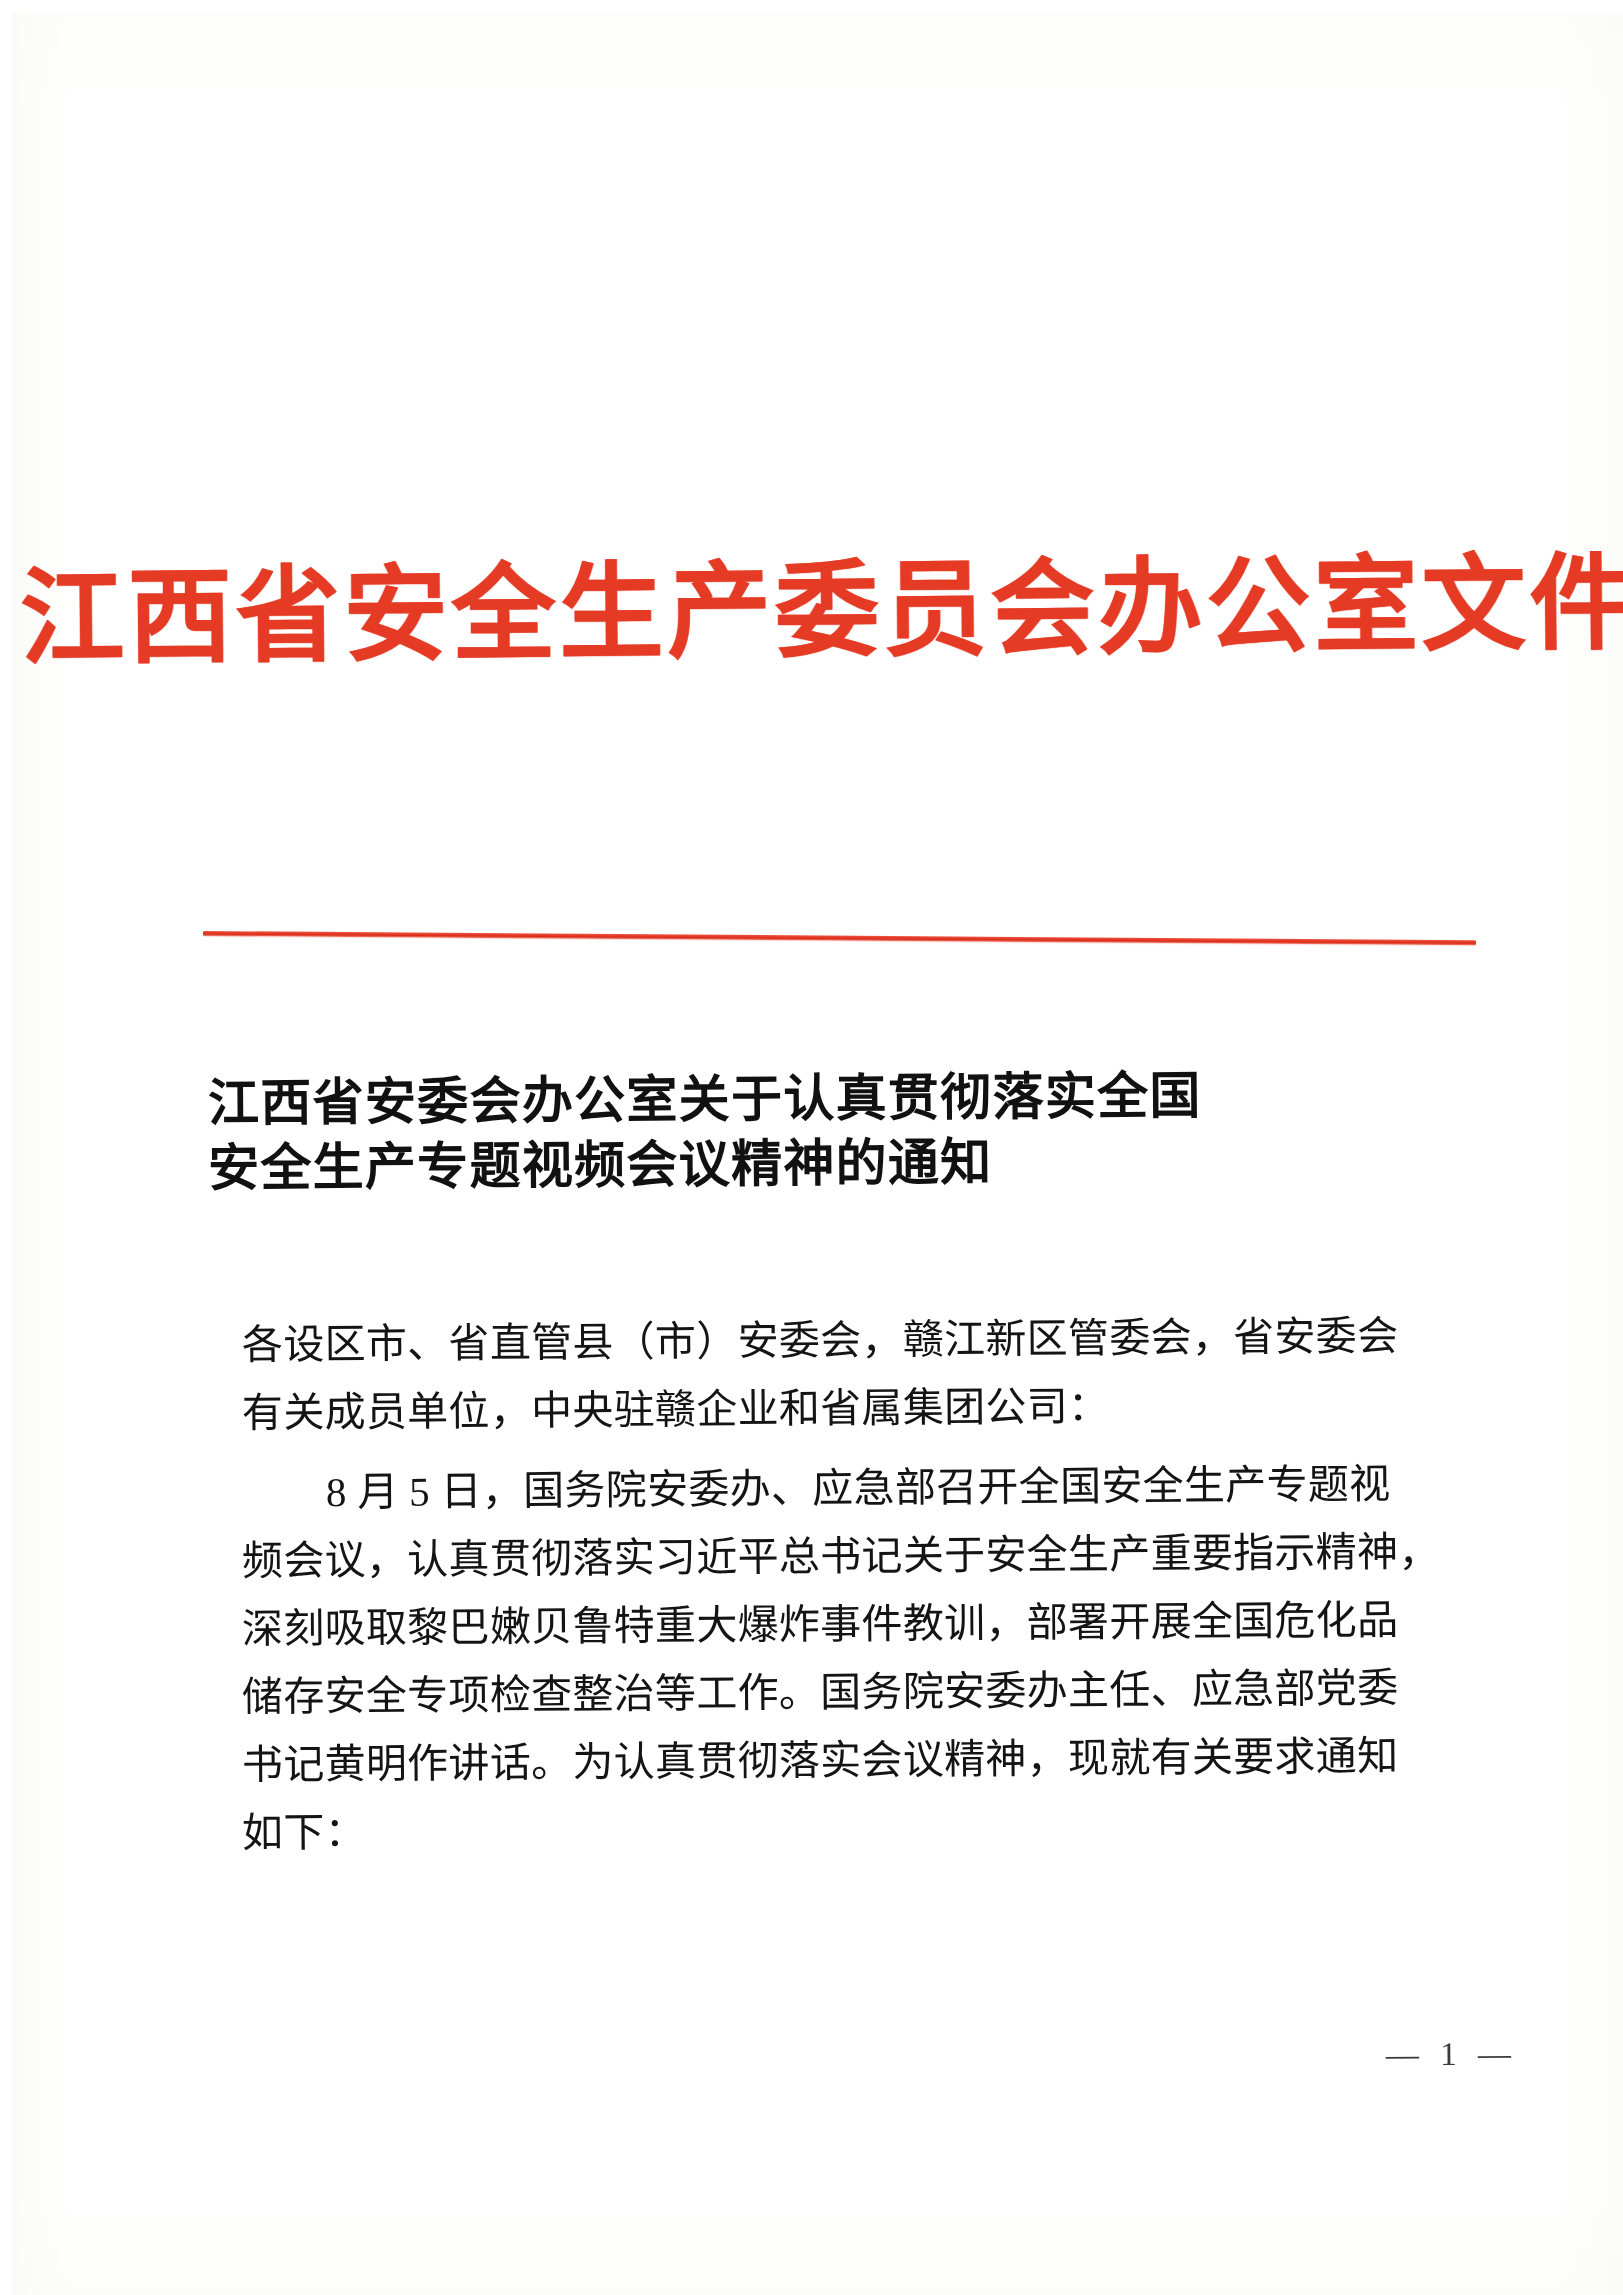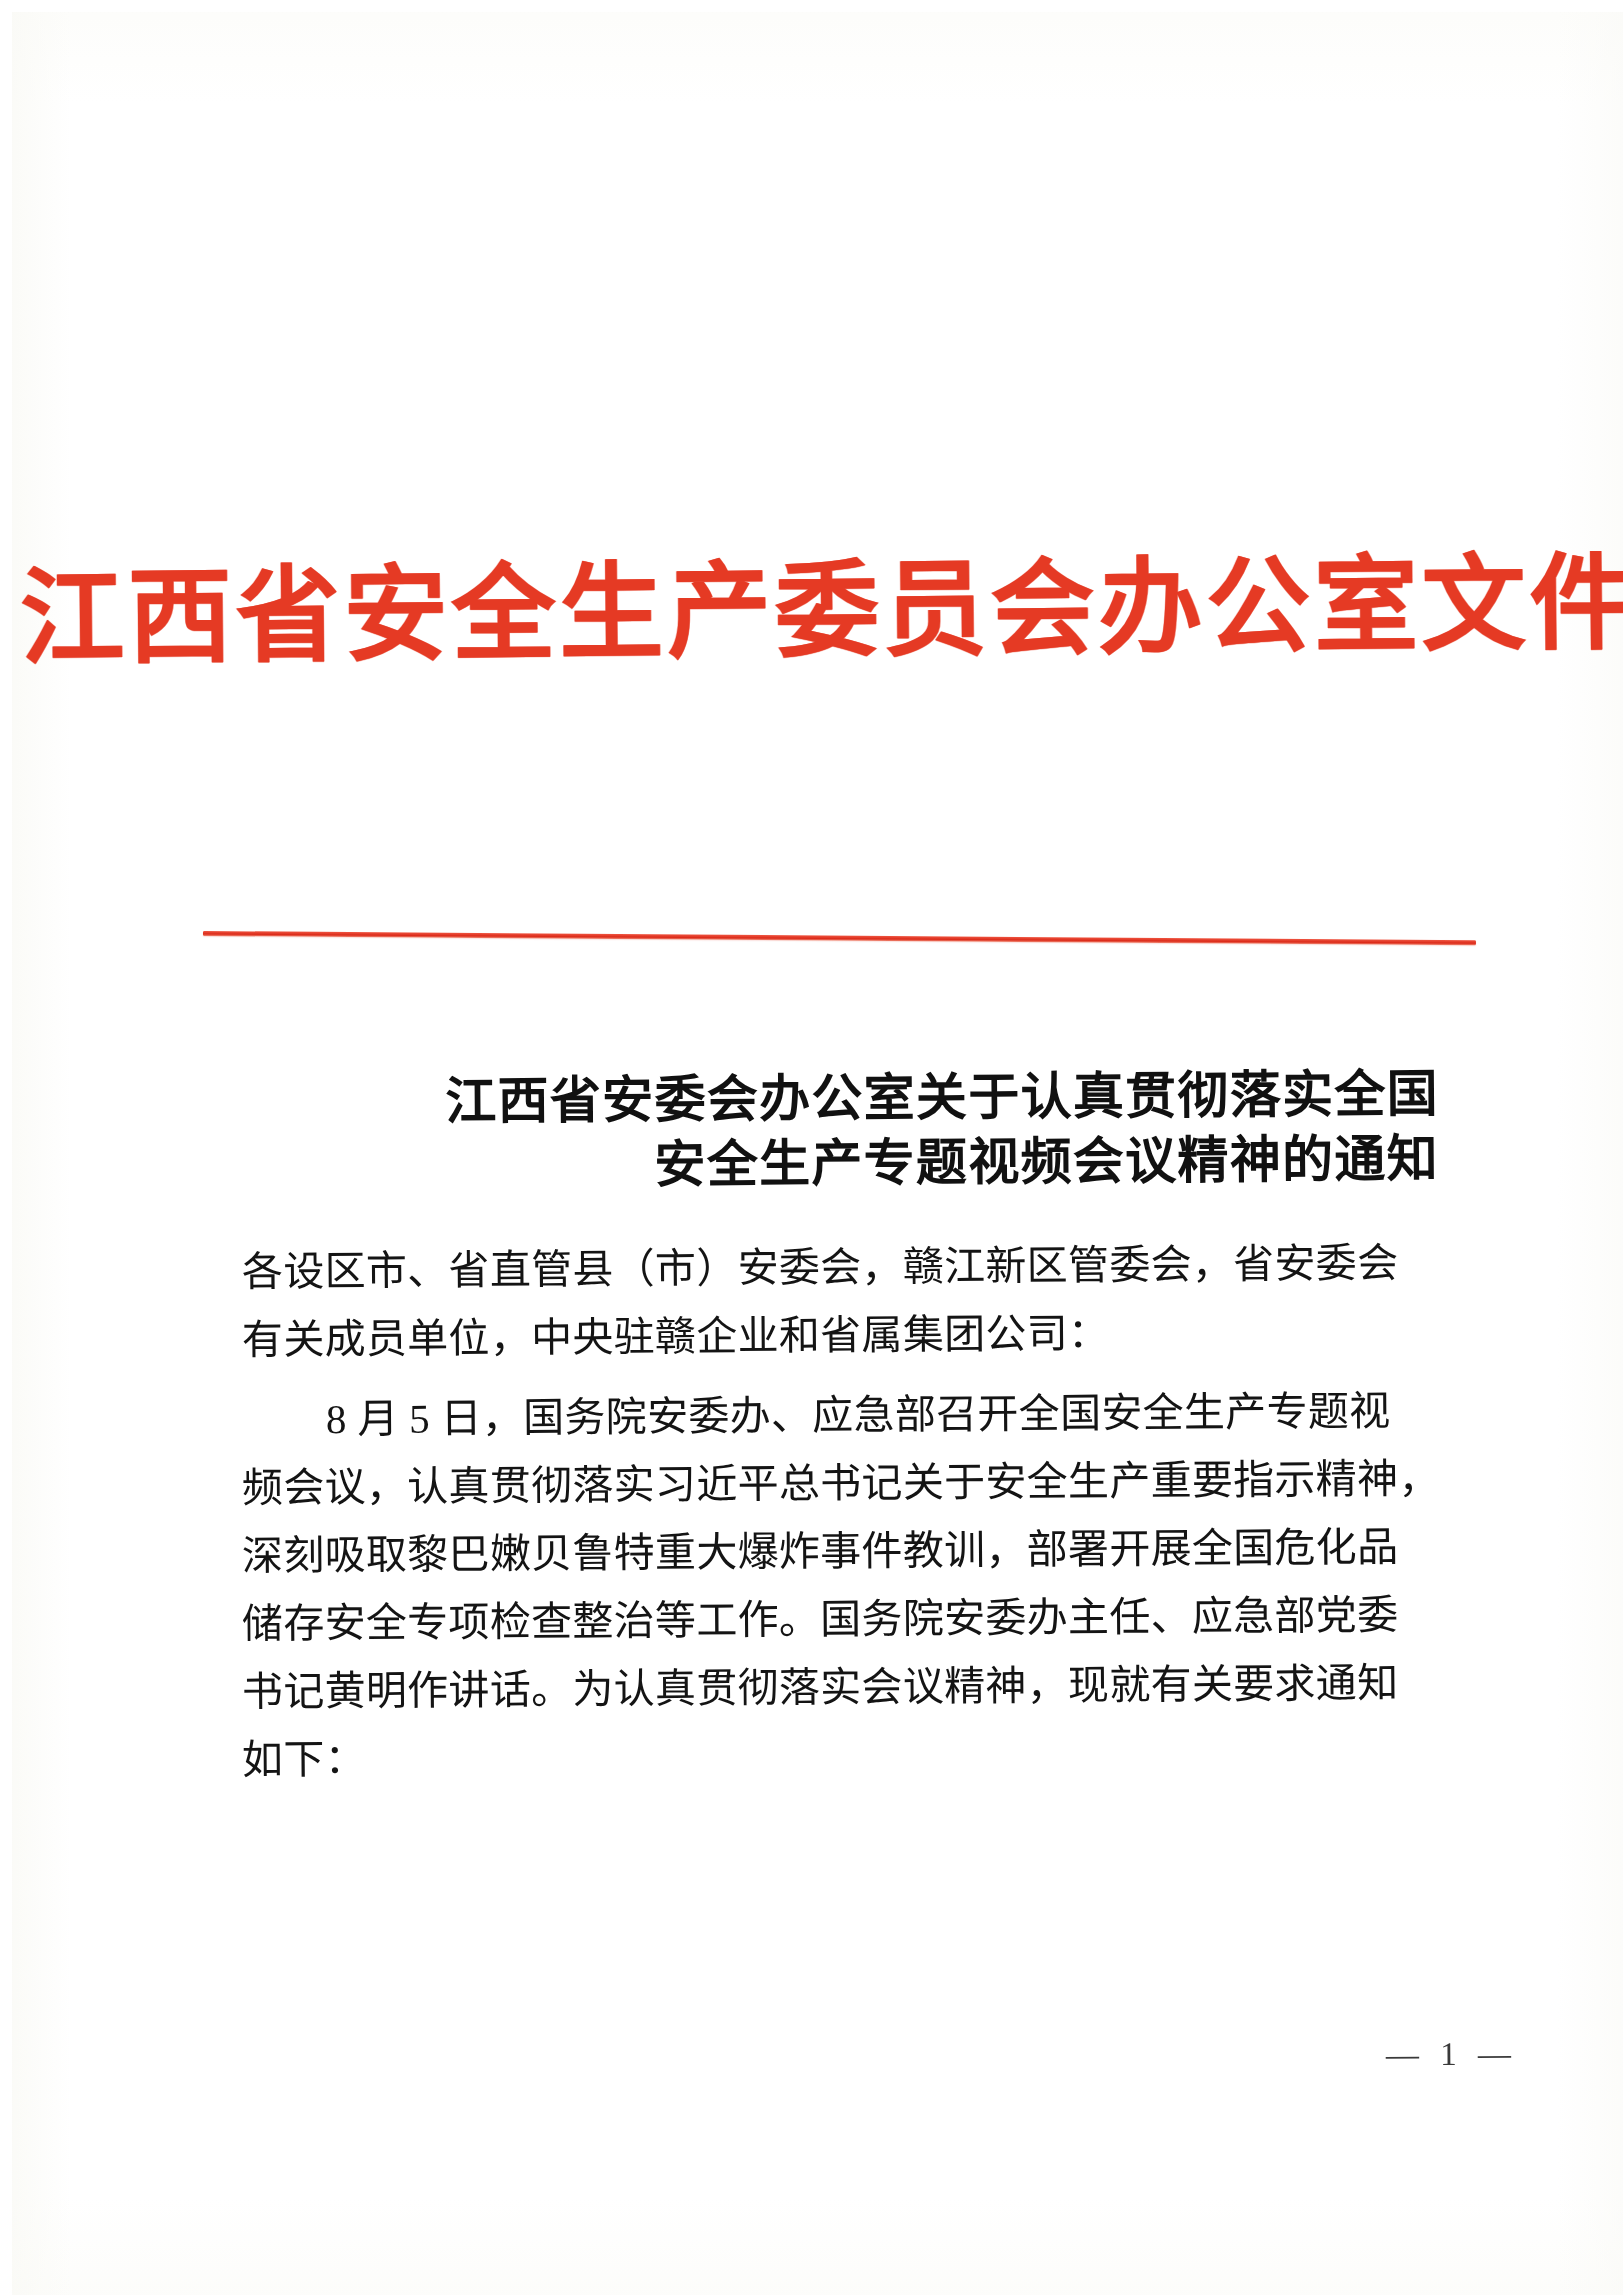--- a/index.html
+++ b/index.html
@@ -96,39 +96,39 @@
     transform-origin: left center;
     box-shadow: 0 0.7px 1.3px rgba(220,43,26,0.18);
   }
 
   
   .doc-title {
     position: absolute;
     left: 196px;
     top: 1055px;
     width: 1231px;
-    text-align: right;
+    text-align: left;
   }
   .doc-title-line {
     display: block;
     color: #111111;
     font-family: "Liberation Serif", "DejaVu Serif", serif;
     font-weight: 700;
     font-size: 51px;
     line-height: 1.28;
     letter-spacing: 1.3px;
     white-space: nowrap;
     transform: rotate(-0.45deg);
   }
 
   
   .body-block {
     position: absolute;
     left: 230px;
-    top: 1226px;
+    top: 1299px;
     width: 1217px;
   }
   .body-line {
     display: block;
     color: #141414;
     font-family: "Liberation Serif", "DejaVu Serif", serif;
     font-size: 41px;
     line-height: 68px;
     letter-spacing: 0.3px;
     white-space: nowrap;

